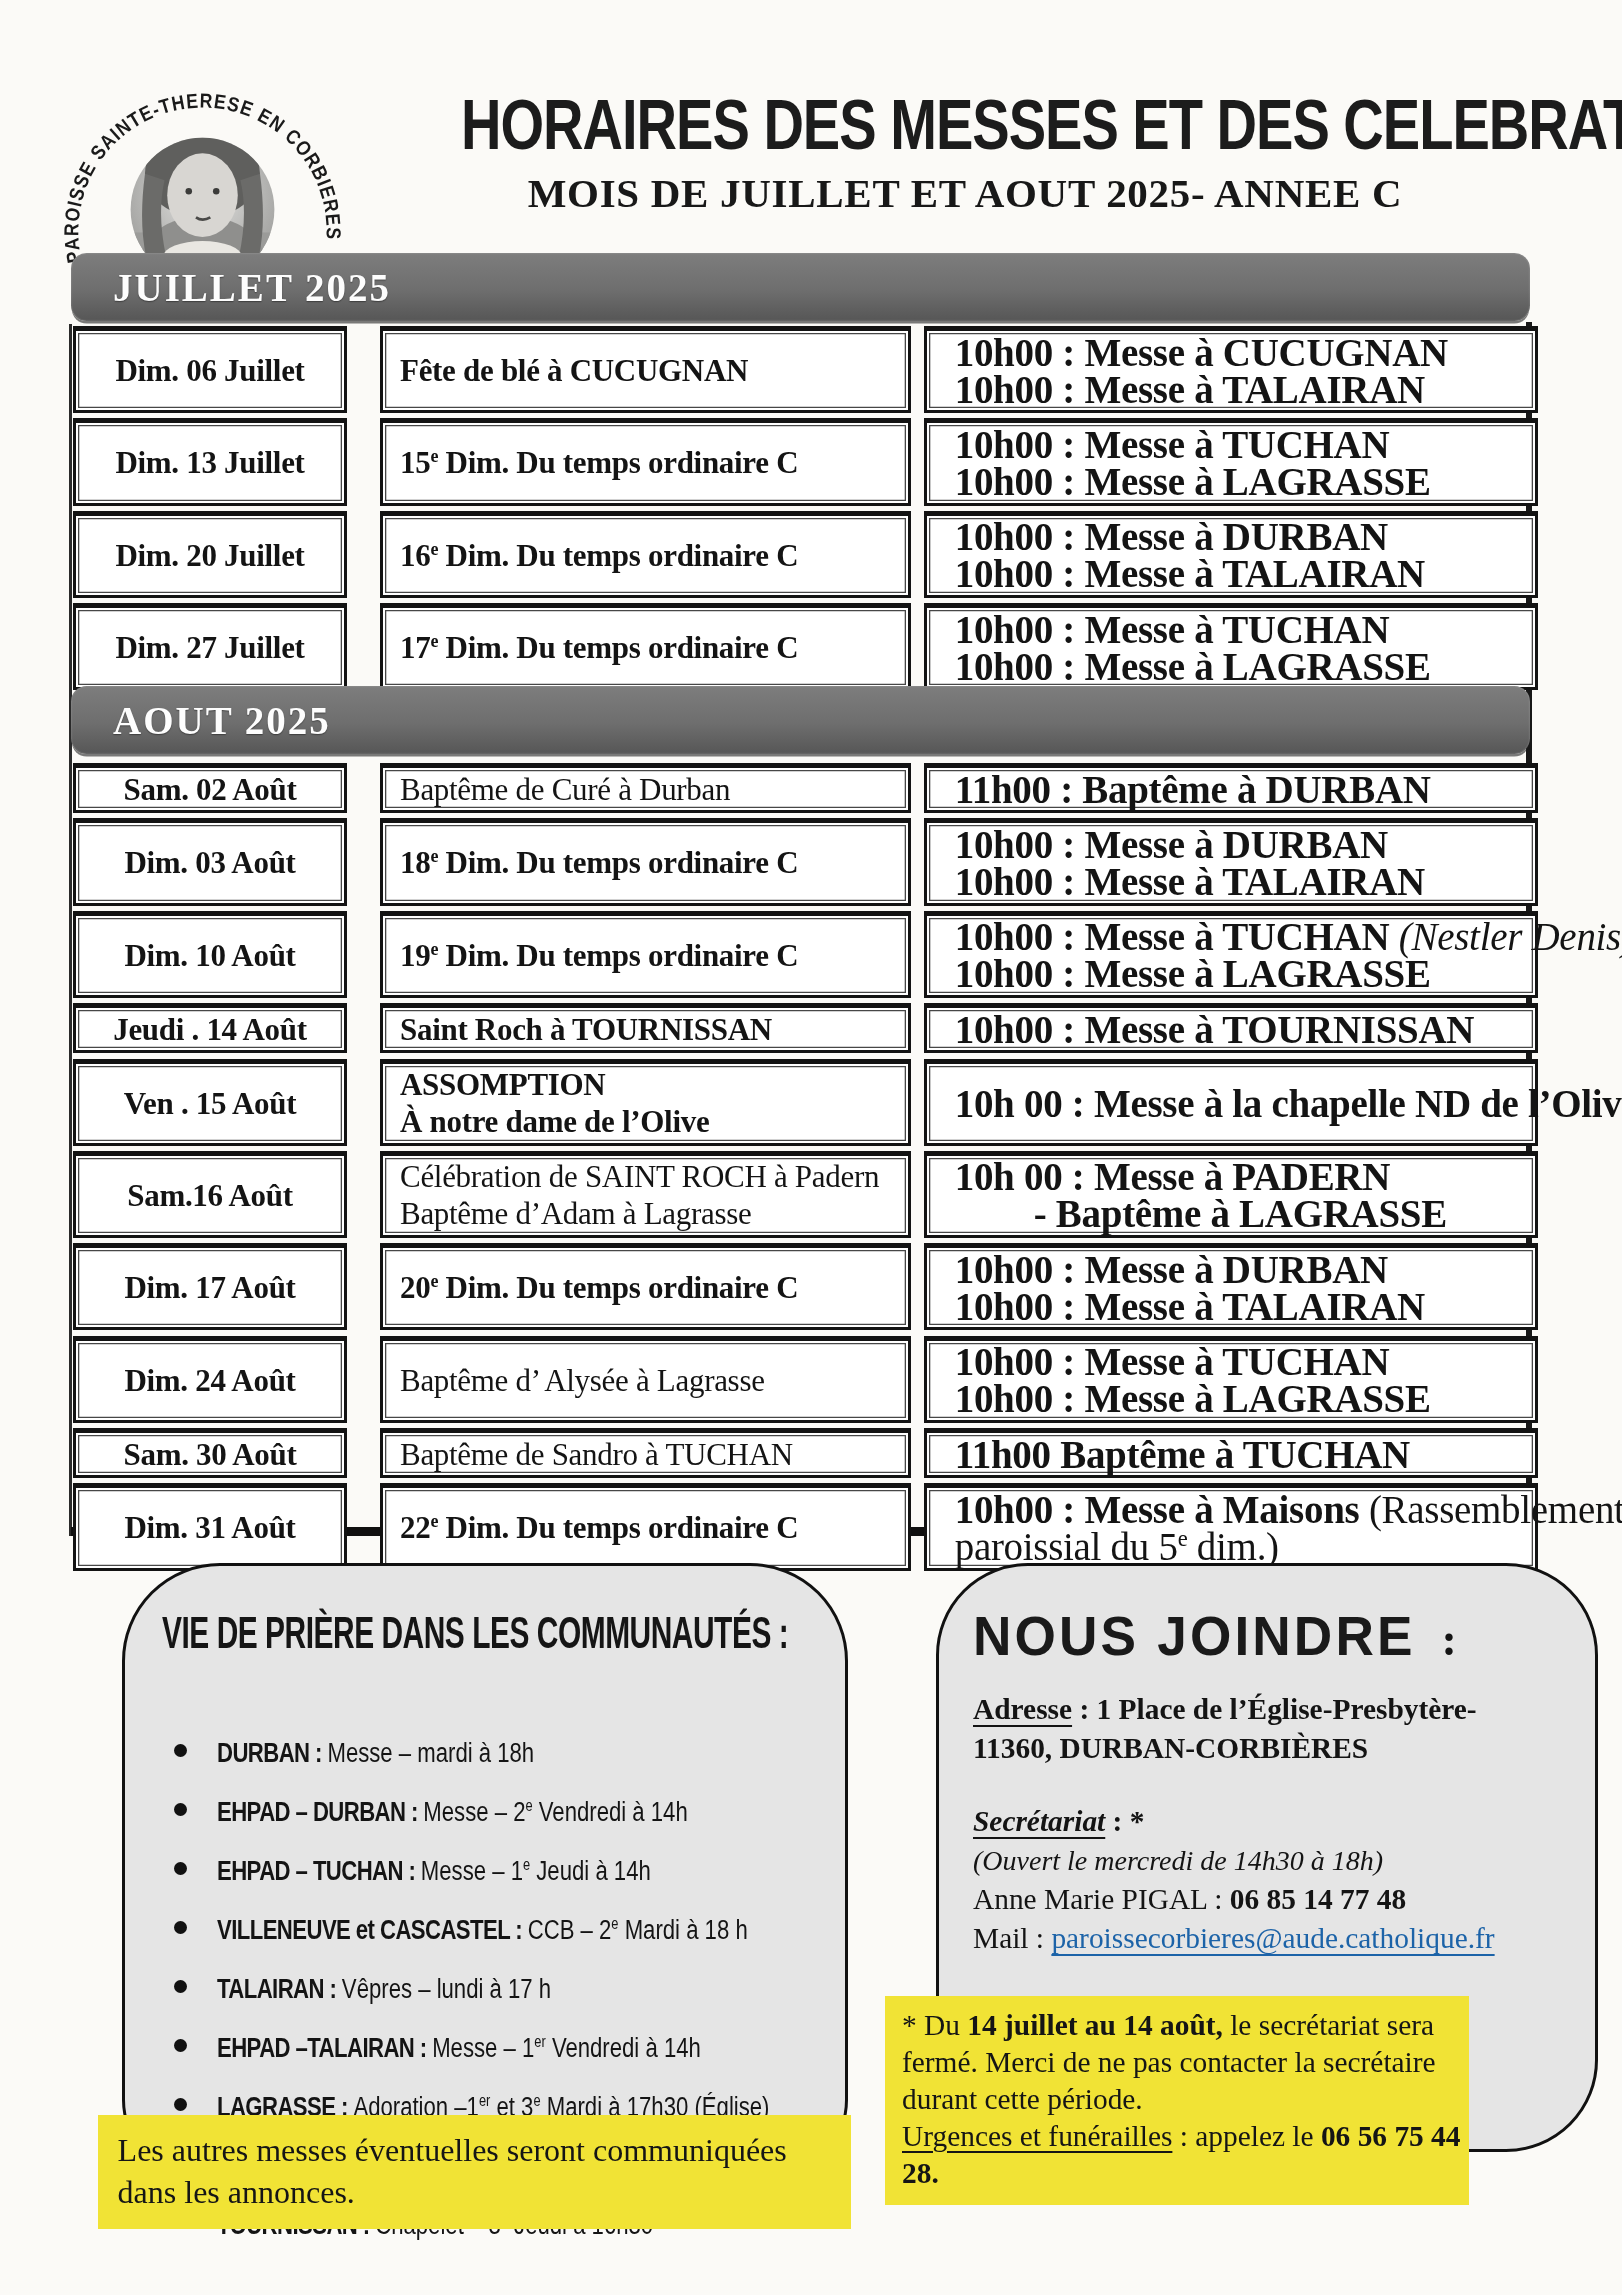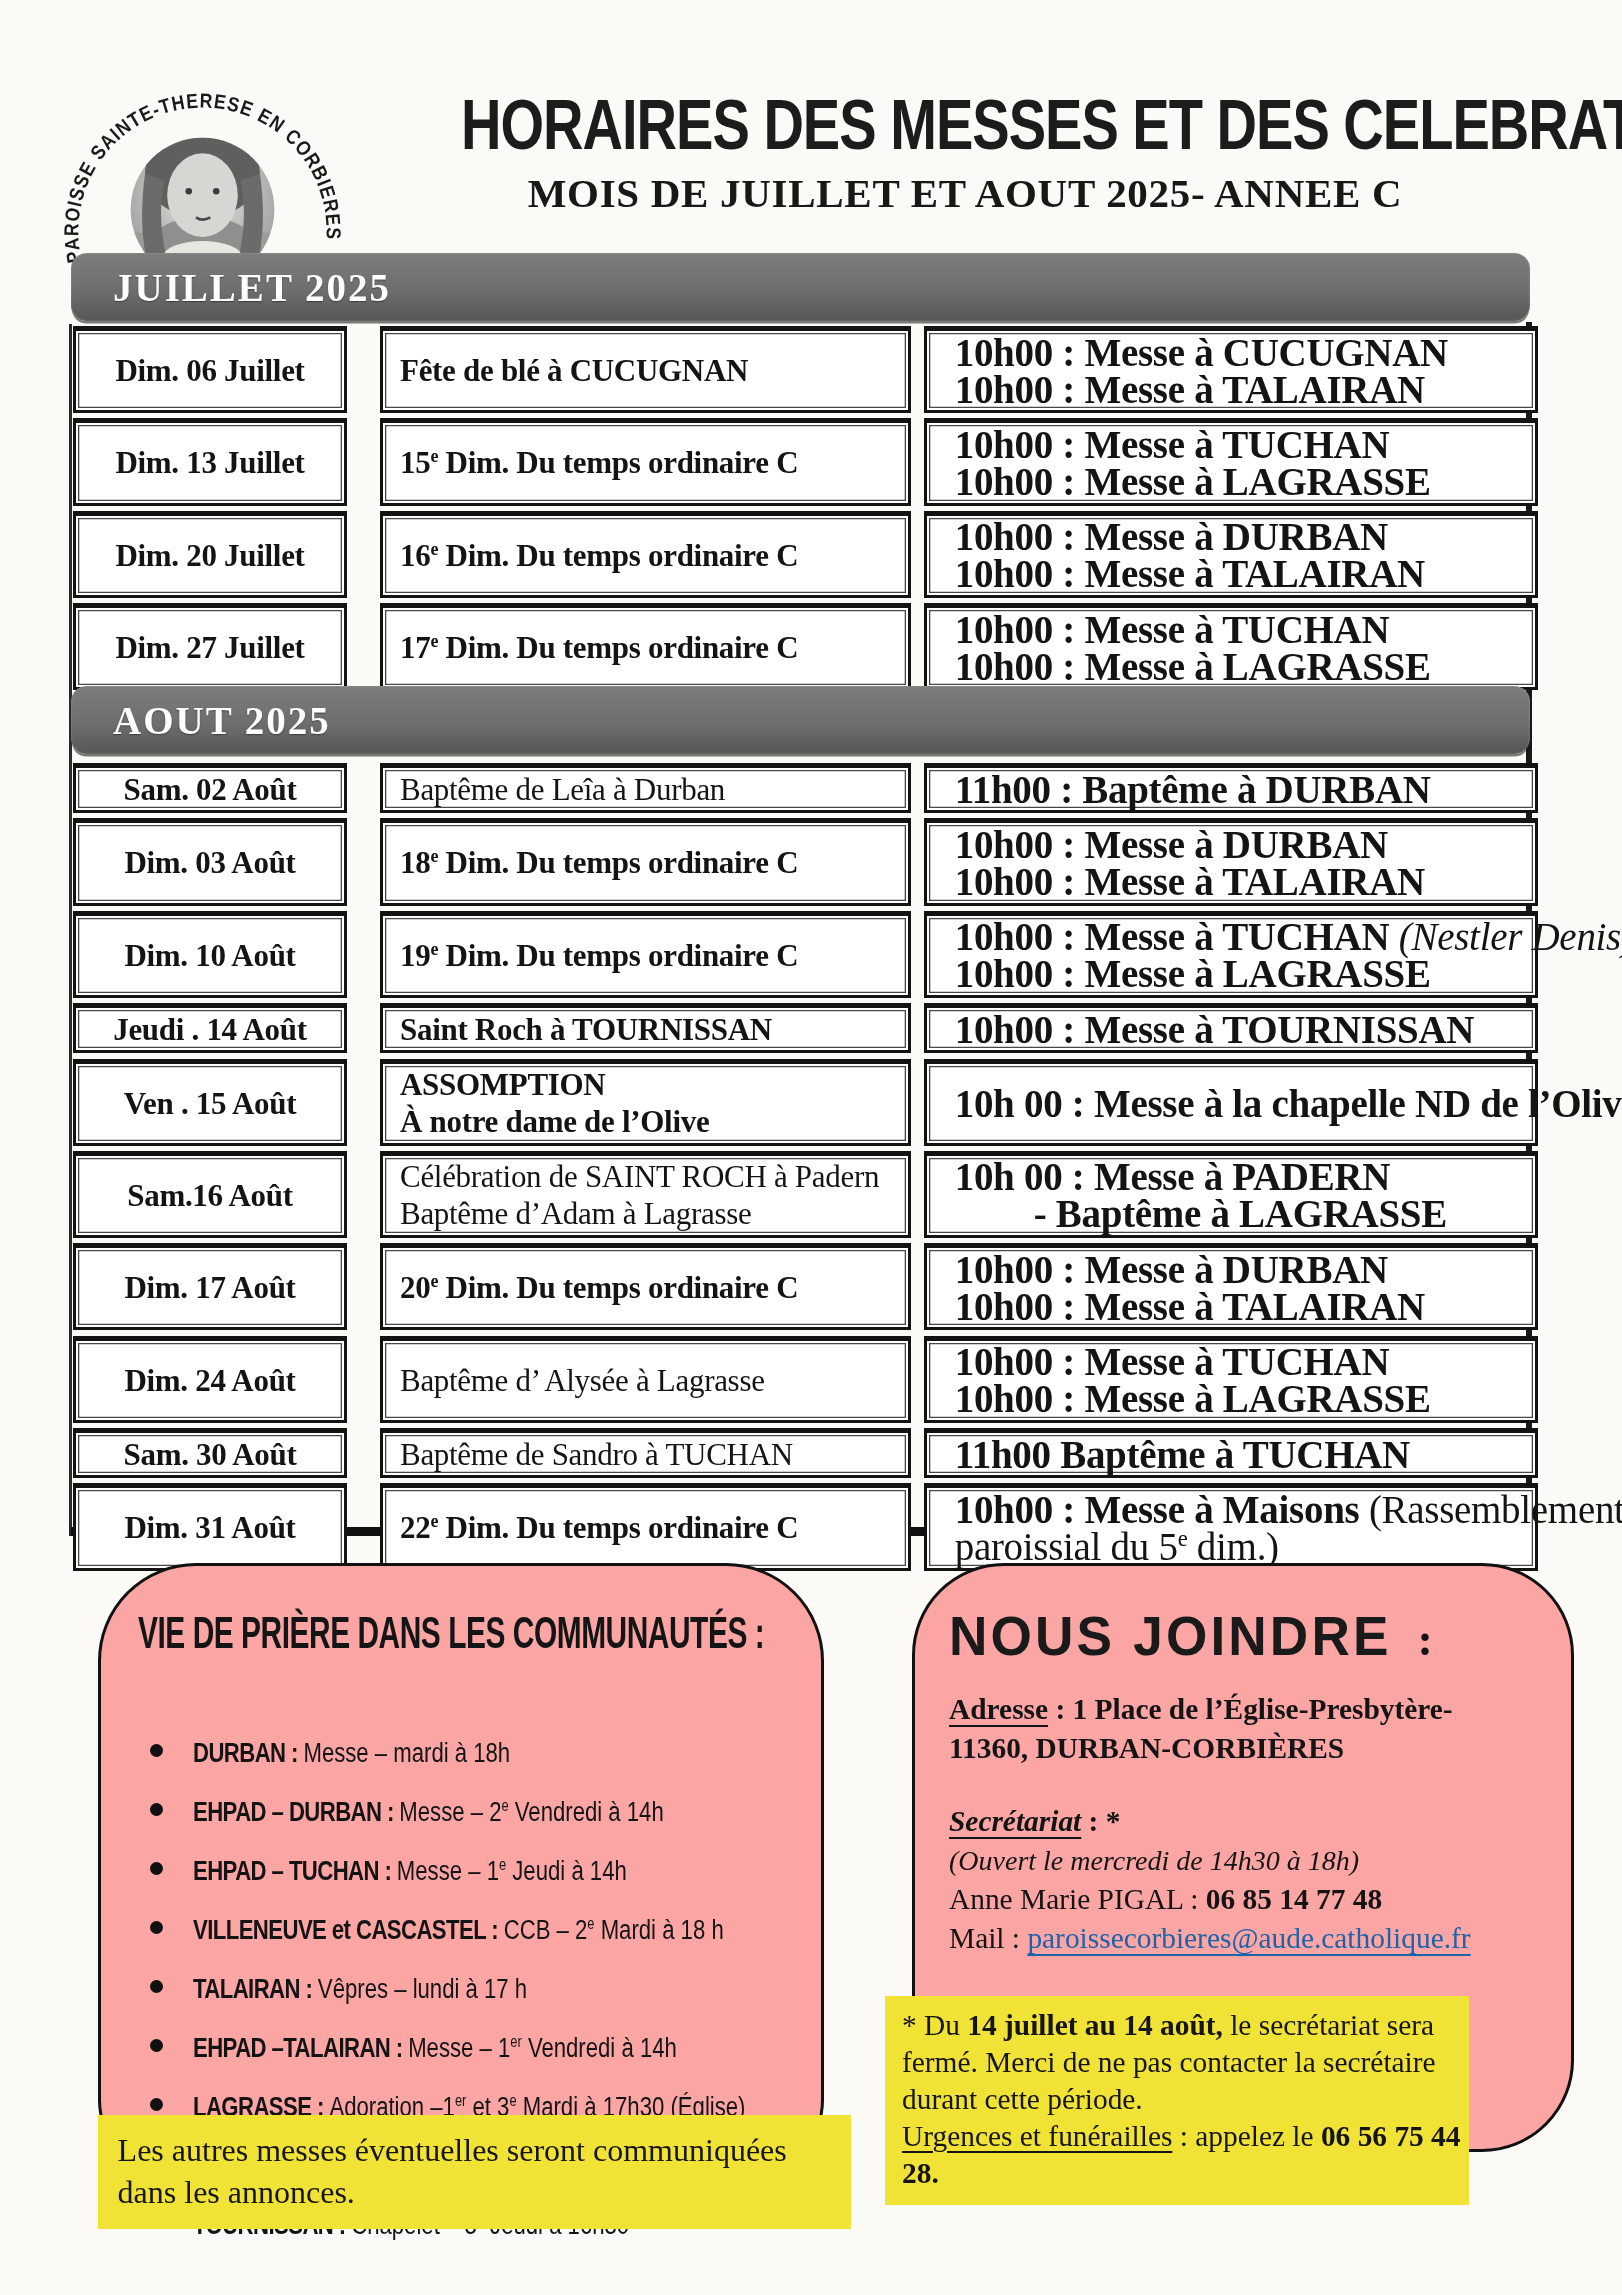--- a/index.html
+++ b/index.html
@@ -38,21 +38,21 @@
   .cell .i{font-style:italic;}
   sup{font-size:58%;line-height:0;}
   .indent{padding-left:79px;}
 
   
   .frame-left{position:absolute;left:69px;top:324px;width:2.6px;height:1212px;background:#2a2a2a;z-index:1;}
   .frame-right{position:absolute;left:1526px;top:322px;width:5.9px;height:1214px;background:#181818;z-index:1;}
   .frame-bottom{position:absolute;left:71px;top:1527px;width:1461px;height:9.2px;background:#101010;z-index:1;}
 
   
-  .round-box{position:absolute;background:#fca5a5;border:3.9px solid #111;box-sizing:border-box;z-index:2;}
+  .round-box{position:absolute;background:#e5e5e5;border:3.9px solid #111;box-sizing:border-box;z-index:2;margin-left:24px;}
   #prayer-box{left:98px;top:1563px;width:726px;height:609px;border-radius:98px 98px 72px 72px;padding:42px 33px 0 37px;}
   #contact-box{left:912px;top:1563px;width:662px;height:589px;border-radius:92px;padding:37px 26px 0 34px;}
 
   .prayer-heading{font-family:"Liberation Sans",sans-serif;font-weight:bold;font-size:44px;letter-spacing:-0.7px;white-space:nowrap;transform:scaleX(0.68);transform-origin:left;color:#151515;}
   .prayer-list{margin-top:79px;padding-left:11.8px;}
   .prayer-item{display:flex;align-items:baseline;margin-bottom:26px;font-family:"Liberation Sans",sans-serif;font-size:27px;line-height:33px;white-space:nowrap;}
   .prayer-item .inner{transform:scaleX(0.82);transform-origin:left;}
   .prayer-item .bullet{width:13px;height:13px;border-radius:50%;background:#111;flex:none;margin-right:30px;position:relative;top:-5.2px;}
   .prayer-item .b{font-weight:bold;letter-spacing:-0.7px;}
 
@@ -176,21 +176,21 @@
         <div class="line"><span>10h00 : Messe à LAGRASSE</span></div>
       </div>
     </div>
   </div>
 <div class="month-rows" id="august-rows">
     <div class="row">
       <div class="cell c-date">
         <span>Sam. 02 Août</span>
       </div>
       <div class="cell c-event">
-        <div class="line"><span class="p">Baptême  de Leîa à Durban</span></div>
+        <div class="line"><span class="p">Baptême  de Curé à Durban</span></div>
       </div>
       <div class="cell c-time">
         <div class="line"><span>11h00 : Baptême à  DURBAN</span></div>
       </div>
     </div>
     <div class="row">
       <div class="cell c-date">
         <span>Dim. 03 Août</span>
       </div>
       <div class="cell c-event">

